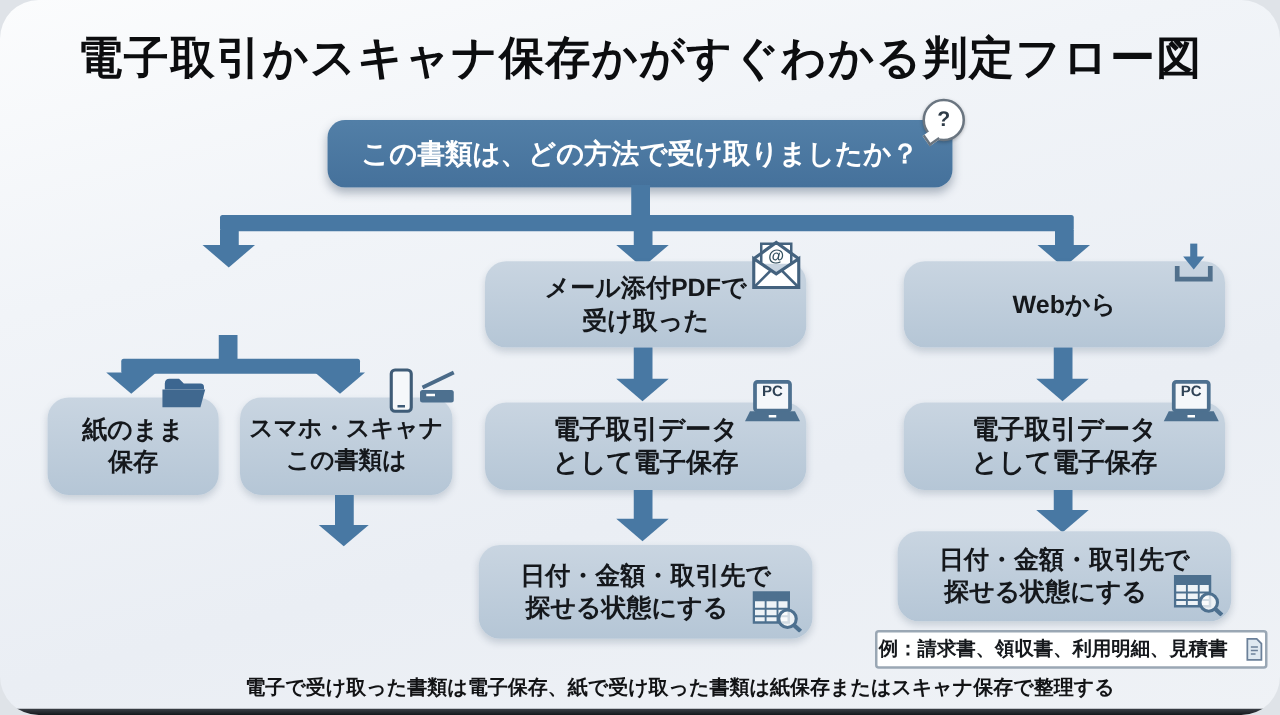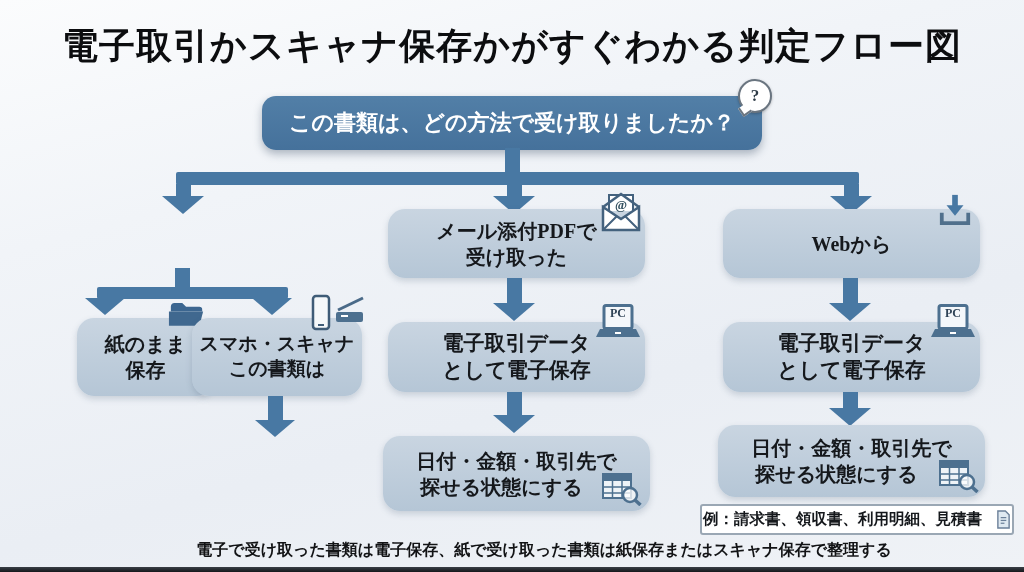--- a/index.html
+++ b/index.html
@@ -1,19 +1,20 @@
 <!DOCTYPE html>
 <html><head>
 <meta charset="utf-8">
 <style>
   html,body{margin:0;padding:0;background:#dfe3e8;}
   .canvas{
     position:relative;width:1024px;height:572px;overflow:hidden;
     background:linear-gradient(165deg,#fbfcfd 0%,#f1f4f8 30%,#eaeef4 65%,#eff2f6 100%);
-    font-family:Liberation Serif, serif;
+    font-family:Liberation Sans, sans-serif;
+    border-radius:31px;
   }
   .title{
     position:absolute;top:22px;left:0;width:1024px;text-align:center;
     font-size:36px;font-weight:bold;color:#0c0d0f;letter-spacing:1px;white-space:nowrap;
   }
   .node{
     position:absolute;border-radius:17px;
     background:linear-gradient(180deg,#c9d5e1 0%,#b5c6d6 100%);
     box-shadow:0 3px 6px rgba(70,90,115,0.22);
     display:flex;flex-direction:column;align-items:center;justify-content:center;
@@ -109,21 +110,21 @@
         <path d="M6 21 V32 H34 V21" fill="none" stroke="#51708c" stroke-width="4"></path>
       </svg>
     </div>
   </div>
 
   <div class="stem" style="left:175px;top:268px;width:15px;height:22px;"></div>
   <div class="hbar" style="left:97px;top:287px;width:191px;height:12px;"></div>
   <div class="head sm" style="left:85px;top:298px;"></div>
   <div class="head sm" style="left:252px;top:298px;"></div>
 
-  <div class="node" style="left:38px;top:318px;width:137px;height:78px;font-size:20px;margin-left:39px;">
+  <div class="node" style="left:38px;top:318px;width:137px;height:78px;font-size:20px;">
     <span class="ln">紙のまま</span>
     <span class="ln">保存</span>
     <div class="icon" style="right:8px;top:-19px;">
       <svg width="38" height="29" viewBox="0 0 40 30">
         <path d="M3 8 Q3 4 7 4 H15 L19 8 H33 Q36 8 36 11 V13 H3 Z" fill="#3c6690"></path>
         <path d="M1 13 H37 L33 28 H1 Z" fill="#40688f"></path>
       </svg>
     </div>
   </div>
 

